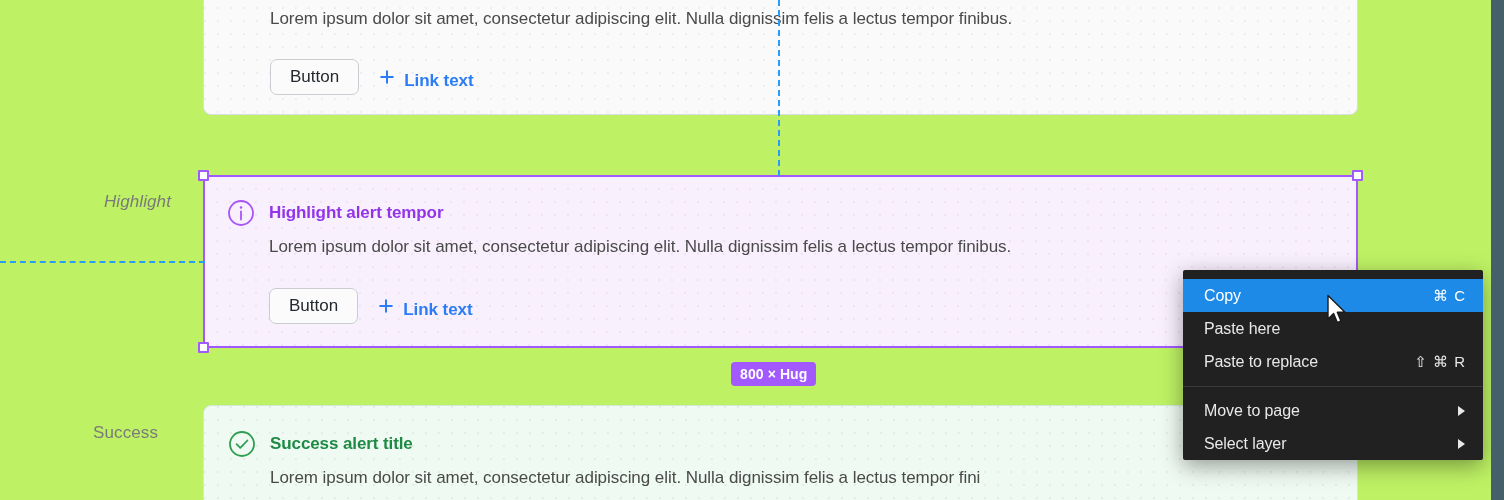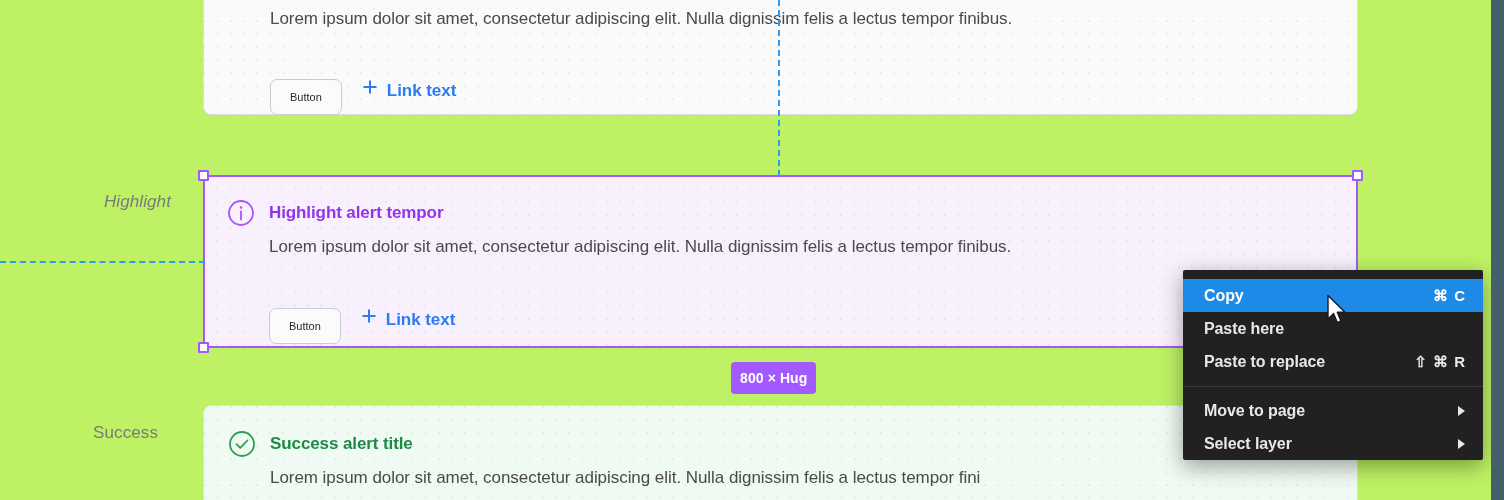--- a/index.html
+++ b/index.html
@@ -76,25 +76,24 @@
   }
   .btn {
     display: inline-flex;
     align-items: center;
     justify-content: center;
     height: 36px;
     padding: 0 19px;
     background: #fbfbfb;
     border: 1px solid #c9cdd2;
     border-radius: 7px;
-    font-size: 11px;
+    font-size: 17px;
     color: #24292f;
     font-family: "Liberation Sans", sans-serif;
     cursor: pointer;
-    margin-top: 20px;
   }
   .link-group {
     display: inline-flex;
     align-items: center;
     gap: 9px;
     cursor: pointer;
   }
   .plus-icon { width: 16px; height: 16px; display: block; }
   .link-text {
     font-size: 17px;
@@ -143,21 +142,21 @@
   .handle.tl { left: -7px;  top: -7px; }
   .handle.tr { right: -7px; top: -7px; }
   .handle.bl { left: -7px;  bottom: -7px; }
   .handle.br { right: -7px; bottom: -7px; }
 
   
   #size-badge {
     position: absolute;
     left: 731px; top: 362px;
     height: 24px;
-    padding: 16px 9px;
+    padding: 8px 9px;
     display: flex; align-items: center;
     background: #a259ff;
     color: #ffffff;
     font-size: 14px;
     font-weight: bold;
     border-radius: 4px;
     letter-spacing: 0.1px;
     white-space: nowrap;
   }
 
@@ -190,21 +189,20 @@
     position: relative;
     display: flex;
     align-items: center;
     height: 33px;
     padding: 0 17px 0 21px;
     color: #e8e8e8;
     font-size: 16px;
     letter-spacing: -0.1px;
     cursor: default;
     white-space: nowrap;
-    font-weight: bold;
   }
   .menu-item.selected { background: #1e8ae8; color: #ffffff; }
   .menu-item .mi-label { flex: 1; }
   .menu-item .mi-shortcut {
     color: #e8e8e8;
     font-size: 15px;
     letter-spacing: 1px;
   }
   .menu-item.selected .mi-shortcut { color: #ffffff; }
   .mi-arrow {

